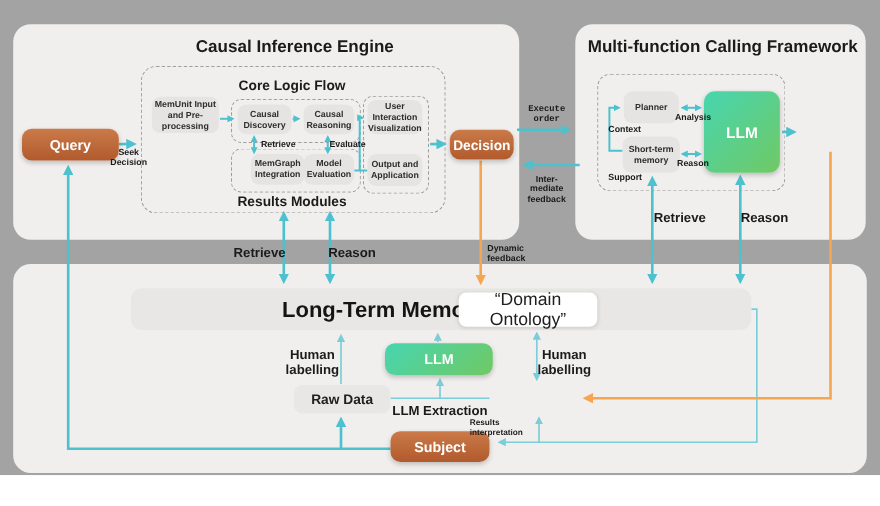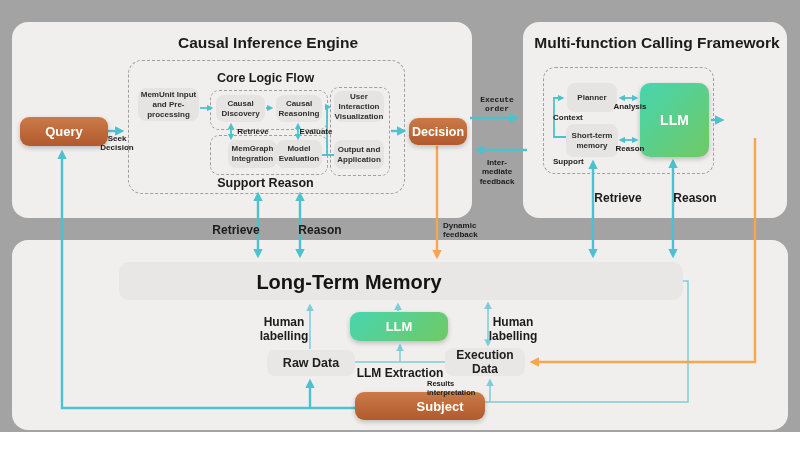--- a/index.html
+++ b/index.html
@@ -91,21 +91,21 @@
 
     <g stroke="#f6a64f" stroke-width="2.4" fill="none">
       <path d="M437,146 V256" marker-end="url(#mo)"></path>
       <path d="M755,138 V362 H533" marker-end="url(#mo)"></path>
     </g>
   </svg>
 
   <div class="lbl title" style="left:128px;top:34px;width:280px;">Causal Inference Engine</div>
   <div class="lbl title" style="left:527px;top:34px;width:260px;">Multi-function Calling Framework</div>
   <div class="lbl sec" style="left:128px;top:71px;width:275px;">Core Logic Flow</div>
-  <div class="lbl sec" style="left:128px;top:176px;width:275px;">Support Reason</div>
+  <div class="lbl sec" style="left:128px;top:176px;width:275px;">Results Modules</div>
 
   <div class="box gbox" style="left:138px;top:88px;width:61px;height:33px;">MemUnit Input
 and Pre-
 processing</div>
   <div class="box gbox" style="left:216px;top:95px;width:49px;height:27px;">Causal
 Discovery</div>
   <div class="box gbox" style="left:276px;top:95px;width:46px;height:27px;">Causal
 Reasoning</div>
   <div class="box gbox" style="left:228px;top:140px;width:49px;height:28px;">MemGraph
 Integration</div>
@@ -125,38 +125,38 @@
   <div class="box bigbox greenbox" style="left:640px;top:83px;width:69px;height:74px;font-size:14px;border-radius:10px;">LLM</div>
   <div class="lbl tiny" style="left:553px;top:113px;width:32px;text-align:left;">Context</div>
   <div class="lbl tiny" style="left:553px;top:157px;width:32px;text-align:left;">Support</div>
   <div class="lbl tiny" style="left:613px;top:102px;width:34px;">Analysis</div>
   <div class="lbl tiny" style="left:614px;top:144px;width:32px;">Reason</div>
   <div class="lbl mid" style="left:588px;top:191px;width:60px;">Retrieve</div>
   <div class="lbl mid" style="left:665px;top:191px;width:60px;">Reason</div>
 
   <div class="box bigbox orangebox" style="left:20px;top:117px;width:88px;height:29px;font-size:13px;">Query</div>
   <div class="box bigbox orangebox" style="left:409px;top:118px;width:58px;height:27px;font-size:12.5px;">Decision</div>
-  <div class="box bigbox orangebox" style="left:355px;top:392px;width:90px;height:28px;font-size:13px;padding-left:40px;">Subject</div>
+  <div class="box bigbox orangebox" style="left:355px;top:392px;width:90px;height:28px;font-size:13px;">Subject</div>
   <div class="lbl tiny" style="left:100px;top:134px;width:34px;">Seek
 Decision</div>
   <div class="lbl tiny" style="left:472px;top:95px;width:50px;font-family:Liberation Mono, monospace;">Execute
 order</div>
   <div class="lbl tiny" style="left:472px;top:158px;width:50px;">Inter-
 mediate
 feedback</div>
   <div class="lbl tiny" style="left:443px;top:221px;width:38px;text-align:left;">Dynamic
 feedback</div>
   <div class="lbl mid" style="left:206px;top:223px;width:60px;">Retrieve</div>
   <div class="lbl mid" style="left:290px;top:223px;width:60px;">Reason</div>
 
   <div class="box" style="left:119px;top:262px;width:564px;height:38px;background:#e8e7e6;border-radius:10px;"></div>
   <div class="lbl" style="left:119px;top:270px;width:460px;text-align:center;font-size:20px;font-weight:600;color:#141414;">Long-Term Memory</div>
+  <div class="box" style="left:417px;top:266px;width:126px;height:31px;background:#ffffff;border-radius:7px;box-shadow:0 1px 4px rgba(0,0,0,.12);font-size:16px;font-weight:500;color:#202020;">“Domain Ontology”</div>
   <div class="box bigbox greenbox" style="left:350px;top:312px;width:98px;height:29px;font-size:13px;">LLM</div>
   <div class="box" style="left:267px;top:350px;width:88px;height:26px;background:#e8e7e6;font-size:12.5px;font-weight:700;color:#202020;">Raw Data</div>
-  <div class="box" style="left:445px;top:348px;width:80px;height:28px;background:#e8e7e6;font-size:12px;font-weight:700;color:#202020;">Execution Data</div>
   <div class="lbl mid" style="left:249px;top:315px;width:70px;">Human
 labelling</div>
   <div class="lbl mid" style="left:478px;top:315px;width:70px;">Human
 labelling</div>
   <div class="lbl mid" style="left:354px;top:366px;width:92px;">LLM Extraction</div>
   <div class="lbl tiny2" style="left:427px;top:379px;width:60px;text-align:left;">Results
 interpretation</div>
 
 </div>
 

